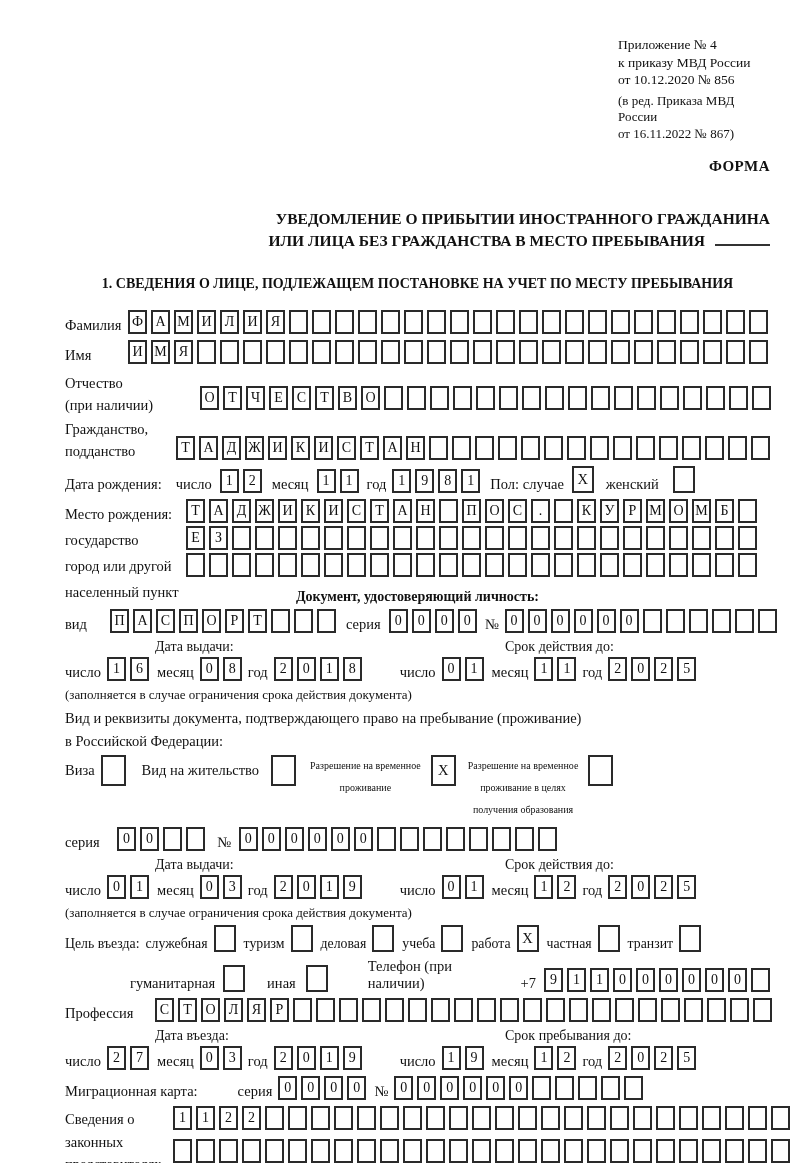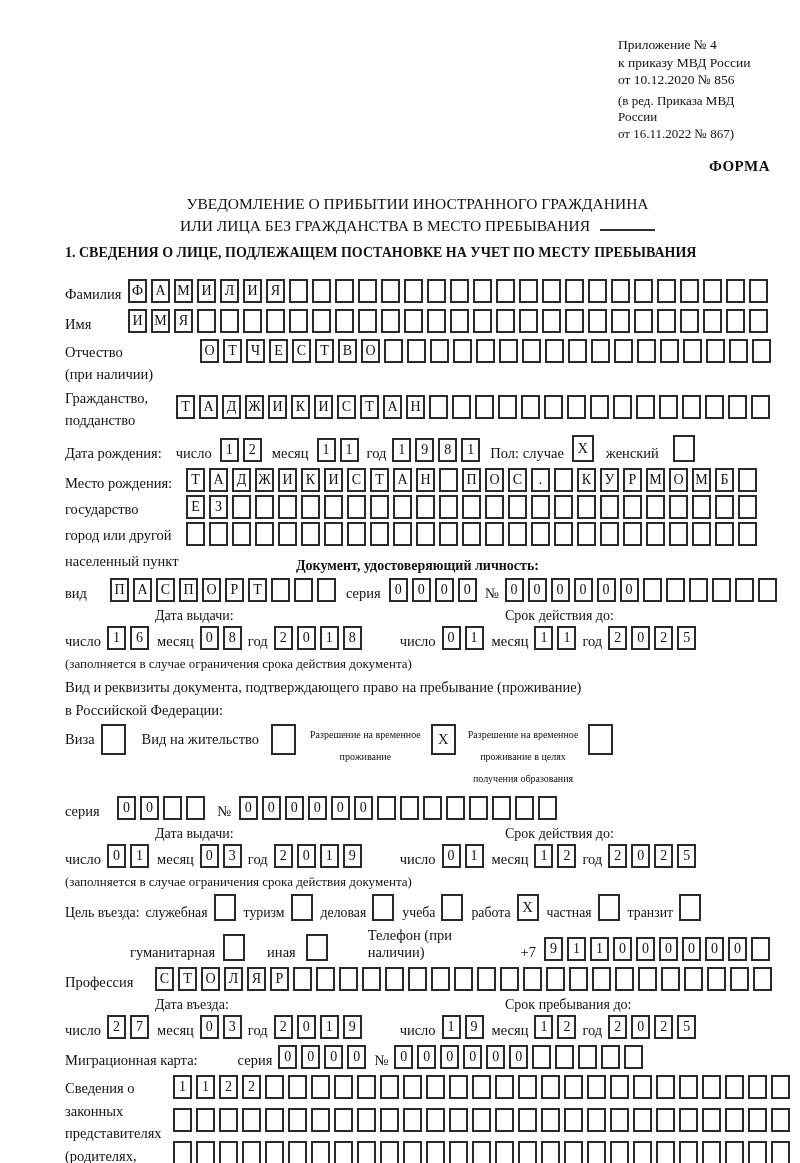--- a/index.html
+++ b/index.html
@@ -3,23 +3,23 @@
 <meta charset="utf-8">
 <style>
   *{box-sizing:border-box;margin:0;padding:0}
   html,body{background:#fff}
   body{width:800px;height:1163px;color:#111;font-family:"Liberation Serif","DejaVu Serif",serif;font-size:14.5px;overflow:hidden}
   .page{padding:36px 30px 0 65px;position:relative}
   
   .annex{margin-left:553px;line-height:17.5px;font-size:13.5px}
   .amend{margin-top:4px;line-height:16.5px;font-size:13px}
   .forma{margin-top:16px;text-align:right;font-weight:bold;font-size:15px;letter-spacing:.5px}
-  .title{margin-top:18px;text-align:center;font-weight:normal;font-size:15.5px;line-height:22px}
+  .title{margin-top:33px;text-align:right;font-weight:bold;font-size:15.5px;line-height:22px}
   .uline{display:inline-block;width:55px;border-bottom:2px solid #333;height:14px;margin-left:10px}
-  .sec1{margin-top:8px;text-align:left;font-weight:bold;font-size:14px;white-space:nowrap}
+  .sec1{margin-top:24px;text-align:center;font-weight:bold;font-size:14px;white-space:nowrap}
   
   .rows{margin-top:18px}
   .row{display:flex;align-items:flex-end;margin-bottom:6px}
   .lbl{flex:none}
   .cells{display:flex;gap:4px;flex:none}
   .cell{width:19px;height:24px;flex:none;border:2px solid #2a2a2a;display:flex;align-items:center;justify-content:center;font-size:14px;background:#fff}
   .cb{width:22px;height:27px;flex:none;border:2px solid #2a2a2a;display:inline-flex;align-items:center;justify-content:center;font-size:14.5px;background:#fff}
   .cb-lg{width:25px;height:31px}
   .rel{position:relative}
   .abslbl{position:absolute;left:0;top:2px}
@@ -119,21 +119,21 @@
           <span class="cell"></span>
           <span class="cell"></span>
           <span class="cell"></span>
           <span class="cell"></span>
           <span class="cell"></span>
           <span class="cell"></span>
           <span class="cell"></span>
         </div>
     </div>
 
-    <div class="row rel" style="height:40px;align-items:flex-start">
+    <div class="row rel" style="height:40px;align-items:flex-end">
       <div class="abslbl" style="line-height:22px">
         <div>Отчество</div>
         <div>(при наличии)</div>
       </div>
       <div class="cells" style="margin-left:135px">
           <span class="cell">О</span>
           <span class="cell">Т</span>
           <span class="cell">Ч</span>
           <span class="cell">Е</span>
           <span class="cell">С</span>
@@ -153,21 +153,21 @@
           <span class="cell"></span>
           <span class="cell"></span>
           <span class="cell"></span>
           <span class="cell"></span>
           <span class="cell"></span>
           <span class="cell"></span>
           <span class="cell"></span>
         </div>
     </div>
 
-    <div class="row rel" style="height:44px;align-items:center">
+    <div class="row rel" style="height:44px;align-items:flex-end">
       <div class="abslbl" style="line-height:22px">
         <div>Гражданство,</div>
         <div>подданство</div>
       </div>
       <div class="cells" style="margin-left:111px">
           <span class="cell">Т</span>
           <span class="cell">А</span>
           <span class="cell">Д</span>
           <span class="cell">Ж</span>
           <span class="cell">И</span>

